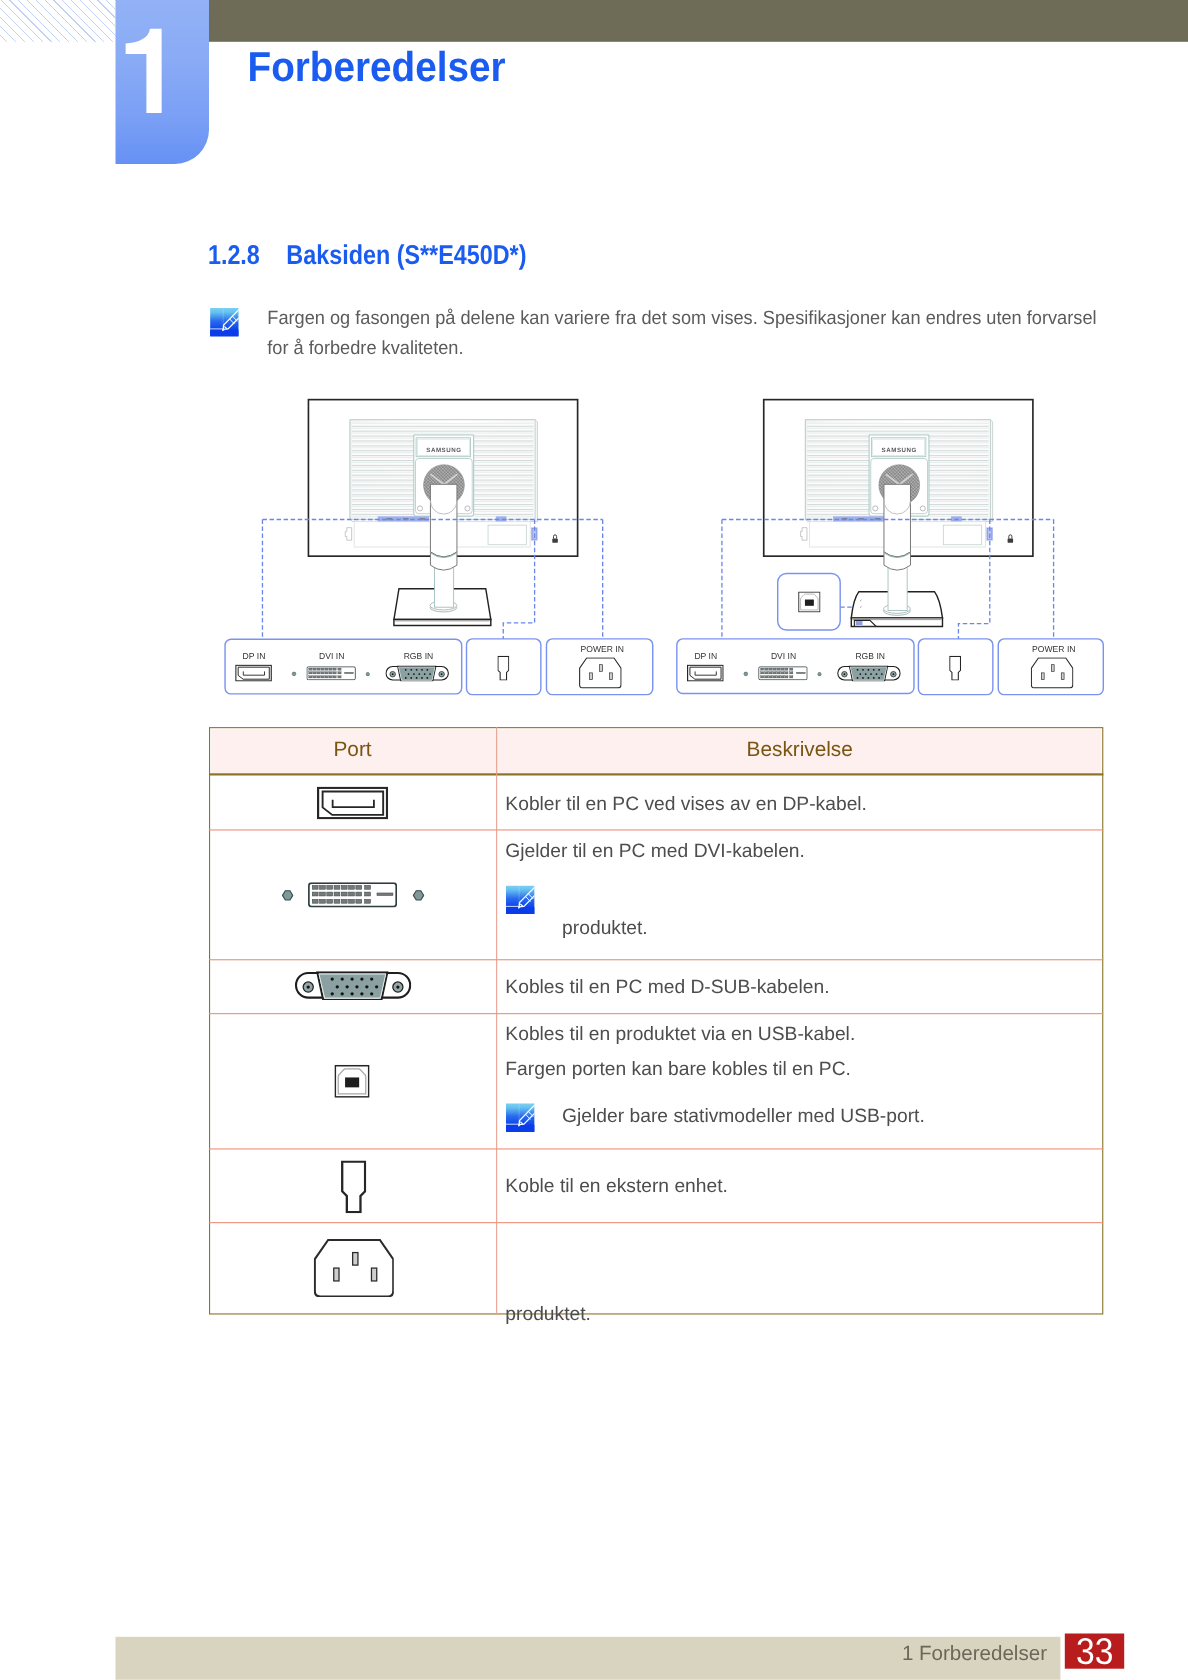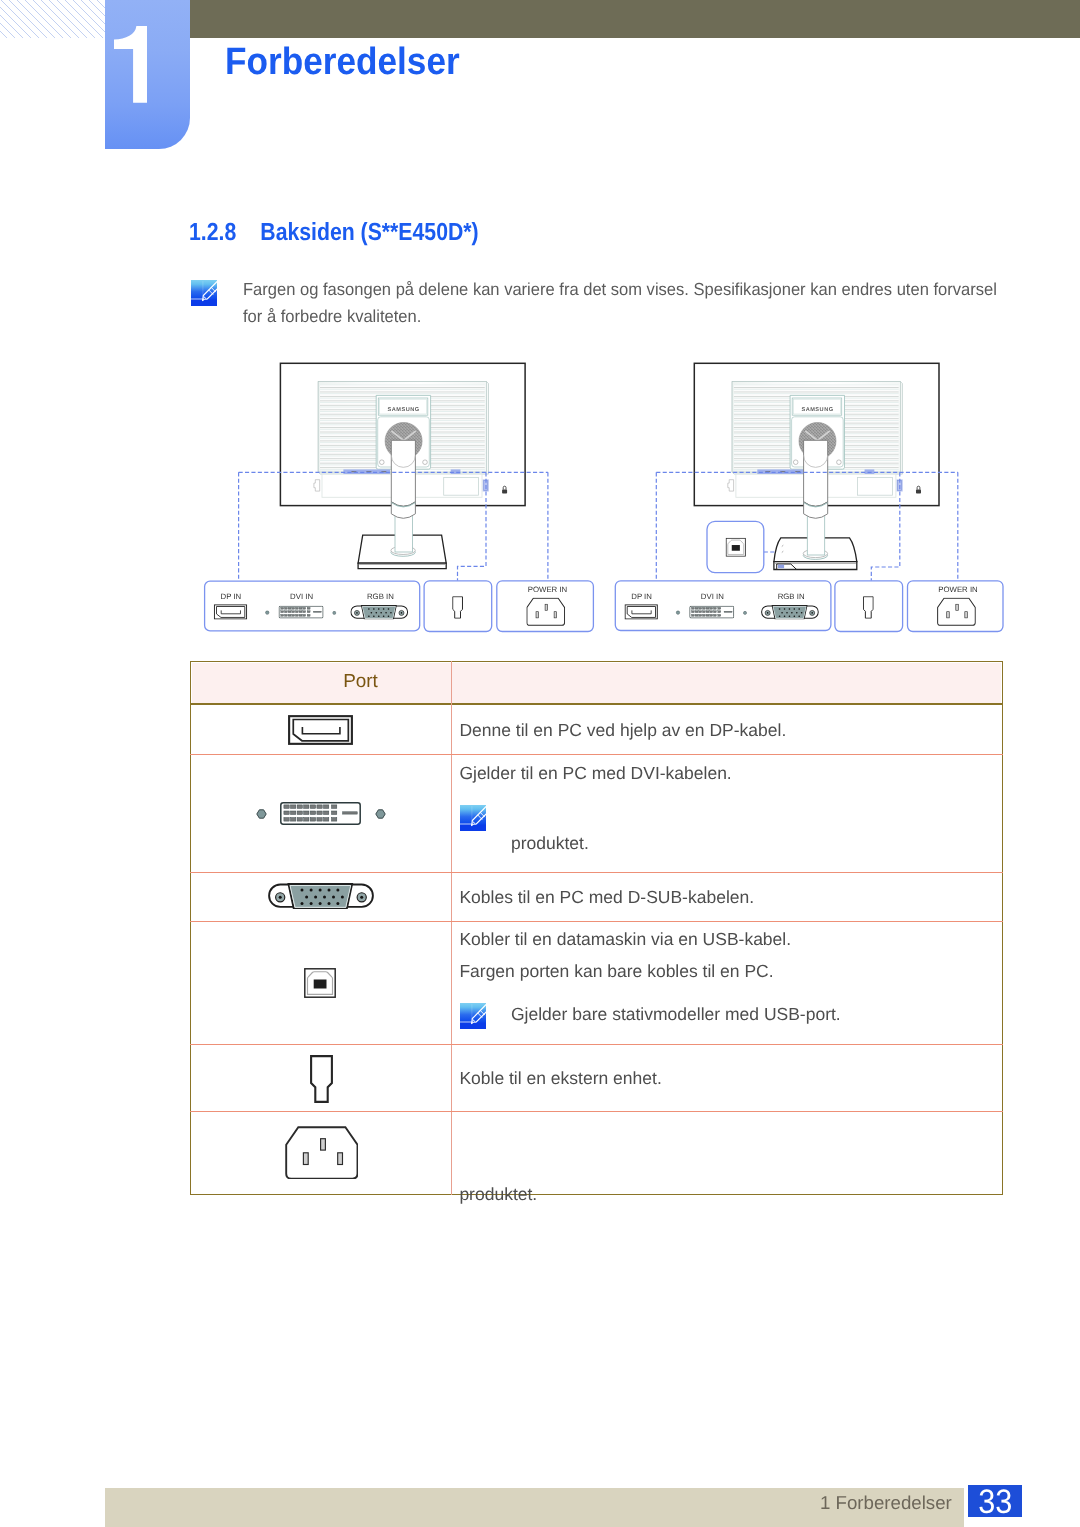--- a/index.html
+++ b/index.html
@@ -34,29 +34,29 @@
 
   
   #ptable{position:absolute;left:190px;top:661px;width:813px;height:534px;}
   #ptable .outer{position:absolute;left:0;top:0;width:813px;height:534px;
       border:1.6px solid #8a7427;box-sizing:border-box;}
   #ptable .hdrbg{position:absolute;left:1.6px;top:1.6px;width:809.8px;height:41.2px;background:#fdf0ef;}
   #ptable .hdrline{position:absolute;left:0;top:42px;width:813px;height:1.8px;background:#8a7427;}
   #ptable .vline{position:absolute;left:260.5px;top:0;width:1.1px;height:534px;background:#e8a090;}
   #ptable .rowline{position:absolute;left:0;width:813px;height:1.1px;background:#ee9077;}
   #ptable .hcell{position:absolute;top:0;height:42px;line-height:42px;text-align:center;
-      color:#7a5511;font-size:18.9px;padding-left:40px;}
+      color:#7a5511;font-size:18.9px;}
   .tx{position:absolute;color:#4d4d4d;font-size:17.5px;white-space:nowrap;line-height:17.5px;}
   .picon{position:absolute;}
 
   
   #footer{position:absolute;left:105px;top:1487.9px;width:859px;height:40px;background:#d9d4bf;}
   #footertext{position:absolute;left:714.9px;top:4px;width:131px;height:40px;
      color:#6d675a;font-size:18.7px;line-height:21px;white-space:nowrap;}
-  #pagenum{position:absolute;left:967.5px;top:1485px;width:54.6px;height:32px;background:#1d4ed8;}
+  #pagenum{position:absolute;left:967.5px;top:1485px;width:54.6px;height:32px;background:#b91c1c;}
   #pagenumtext{position:absolute;left:0;top:0;width:54.6px;text-align:center;
      color:#fff;font-size:34px;line-height:34px;transform:scaleX(0.9);transform-origin:center top;}
 </style>
 </head>
 <body>
 
 <div class="page">
 
   <div id="hatch"></div>
   <div id="topbar"></div>
@@ -371,20 +371,21 @@
     <div class="outer"></div>
     <div class="hdrline"></div>
     <div class="vline"></div>
     <div class="rowline" style="top:93.2px"></div>
     <div class="rowline" style="top:211px"></div>
     <div class="rowline" style="top:259.5px"></div>
     <div class="rowline" style="top:382.9px"></div>
     <div class="rowline" style="top:449.8px"></div>
 
     <div class="hcell" style="left:0;width:261px">Port</div>
+    <div class="hcell" style="left:261px;width:552px">Beskrivelse</div>
 
     <svg class="picon" style="left:97.8px;top:53.5px;width:65px;height:30px">
         <use href="#ic-dp"></use>
       </svg>
     <svg class="picon" style="left:66.0px;top:148.1px;width:11px;height:10px">
         <use href="#ic-hex"></use>
       </svg>
     <svg class="picon" style="left:90.0px;top:140.8px;width:81px;height:23px">
         <use href="#ic-dvi"></use>
       </svg>
@@ -397,31 +398,31 @@
     <svg class="picon" style="left:114.3px;top:306.8px;width:32px;height:30px">
         <use href="#ic-usb"></use>
       </svg>
     <svg class="picon" style="left:119.6px;top:393.6px;width:23px;height:48px">
         <use href="#ic-svc"></use>
       </svg>
     <svg class="picon" style="left:94.5px;top:464.7px;width:73.7px;height:53.8px">
         <use href="#ic-pwr"></use>
       </svg>
 
-    <div class="tx" style="left:269.4px;top:61.2px">Denne til en PC ved hjelp av en DP-kabel.</div>
+    <div class="tx" style="left:269.4px;top:61.2px">Kobler til en PC ved vises av en DP-kabel.</div>
 
     <div class="tx" style="left:269.4px;top:104.2px">Gjelder til en PC med DVI-kabelen.</div>
     <svg class="picon" style="left:270px;top:144.3px;width:26px;height:26px">
         <use href="#note-icon"></use>
       </svg>
     <div class="tx" style="left:321px;top:173.7px">produktet.</div>
 
     <div class="tx" style="left:269.4px;top:228.2px">Kobles til en PC med D-SUB-kabelen.</div>
 
-    <div class="tx" style="left:269.4px;top:270px">Kobler til en datamaskin via en USB-kabel.</div>
+    <div class="tx" style="left:269.4px;top:270px">Kobles til en produktet via en USB-kabel.</div>
     <div class="tx" style="left:269.4px;top:302.4px">Fargen porten kan bare kobles til en PC.</div>
     <svg class="picon" style="left:270px;top:341.8px;width:26px;height:26px">
         <use href="#note-icon"></use>
       </svg>
     <div class="tx" style="left:321px;top:345px">Gjelder bare stativmodeller med USB-port.</div>
 
     <div class="tx" style="left:269.4px;top:409.4px">Koble til en ekstern enhet.</div>
 
     <div class="tx" style="left:269.4px;top:525px">produktet.</div>
   </div>

